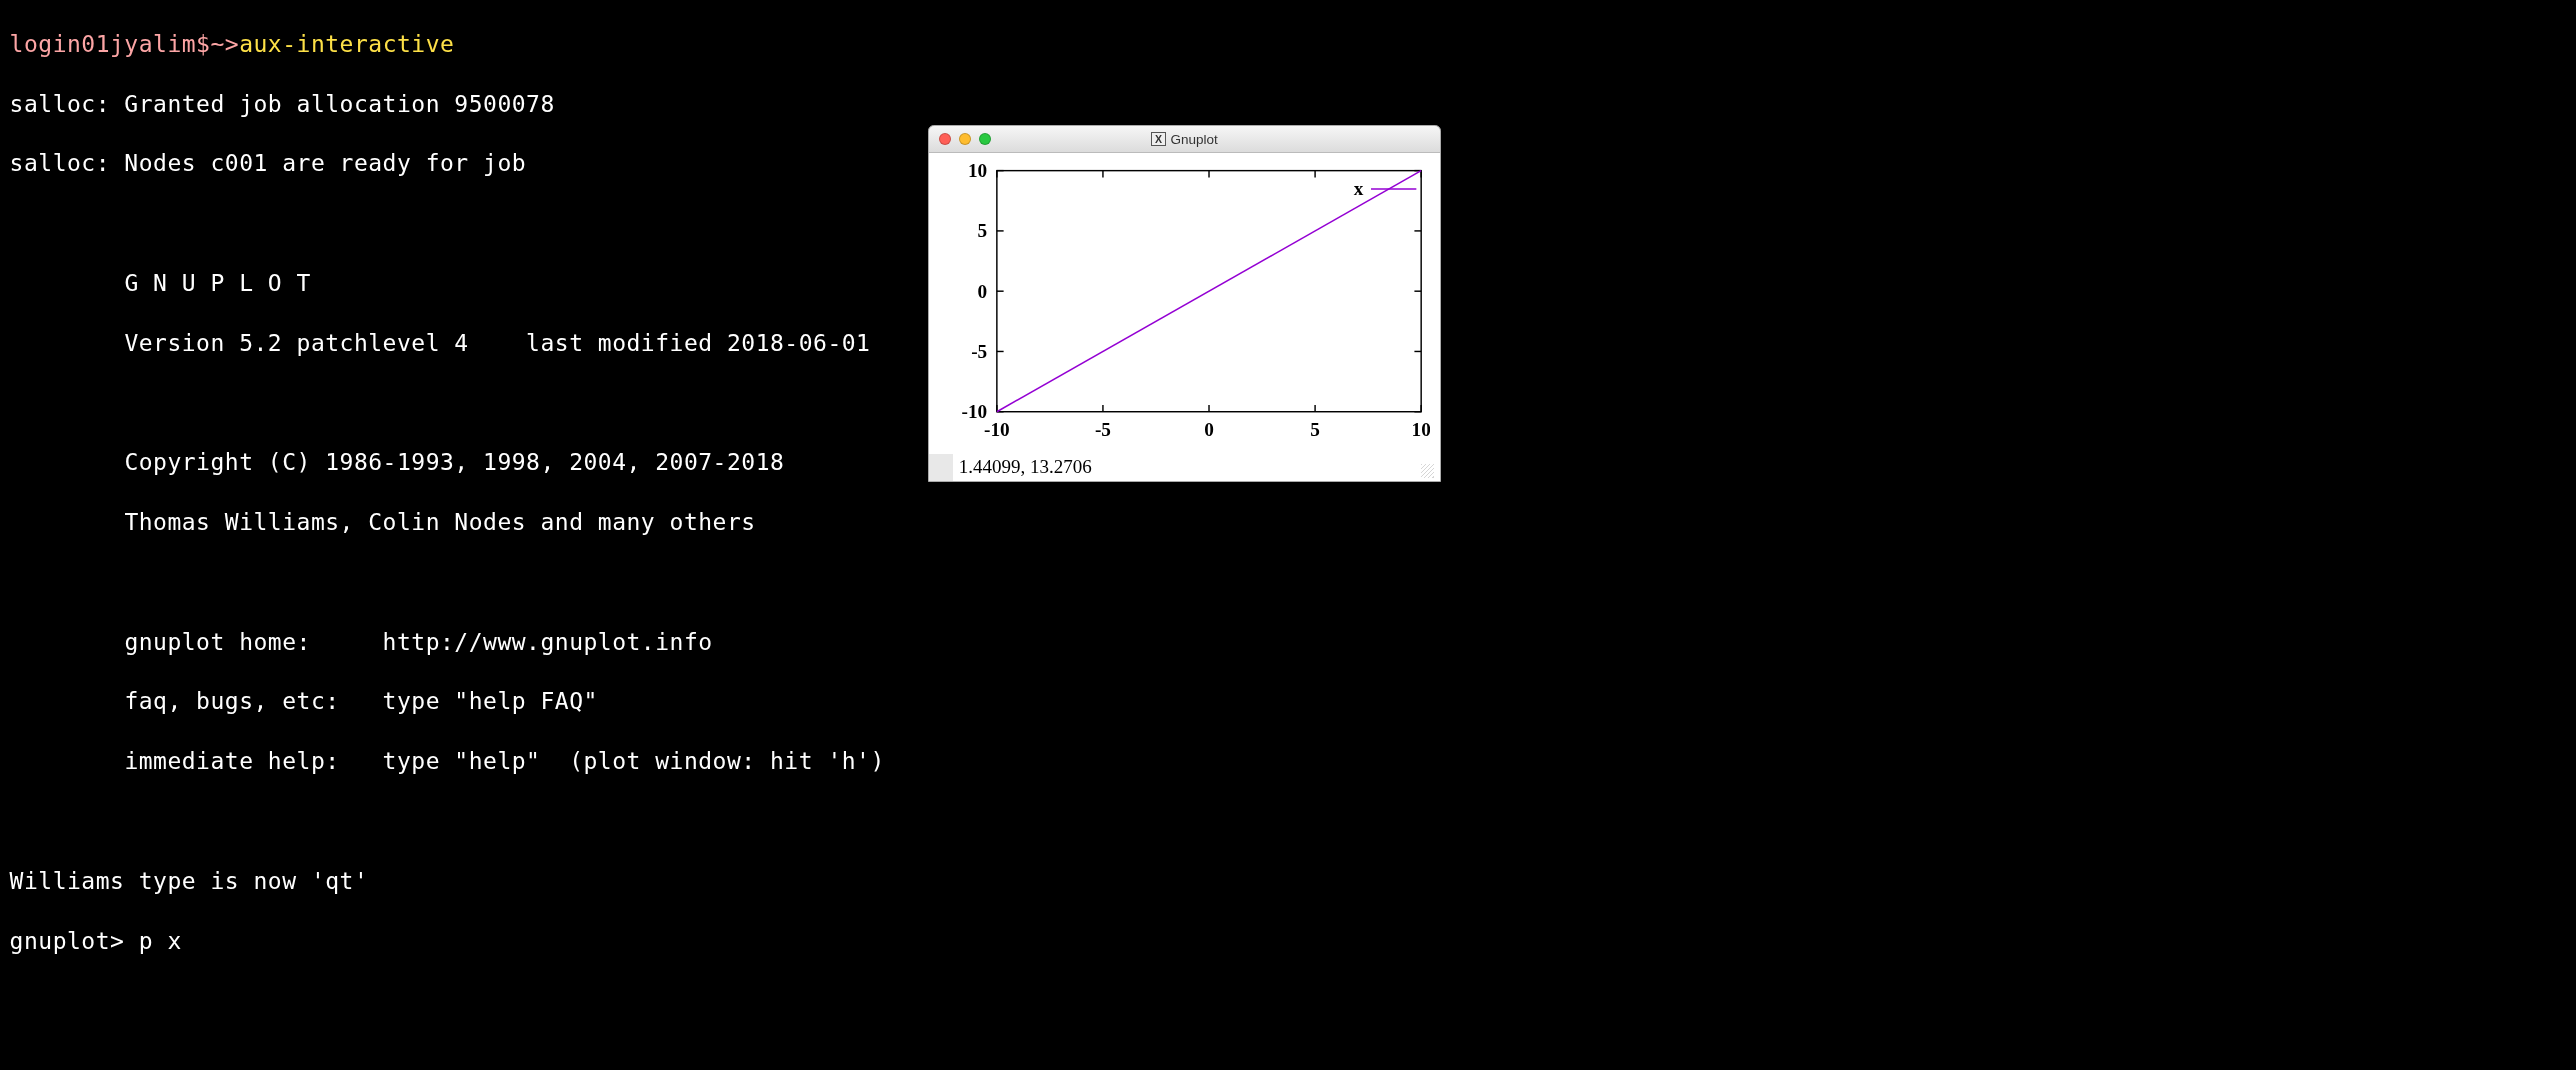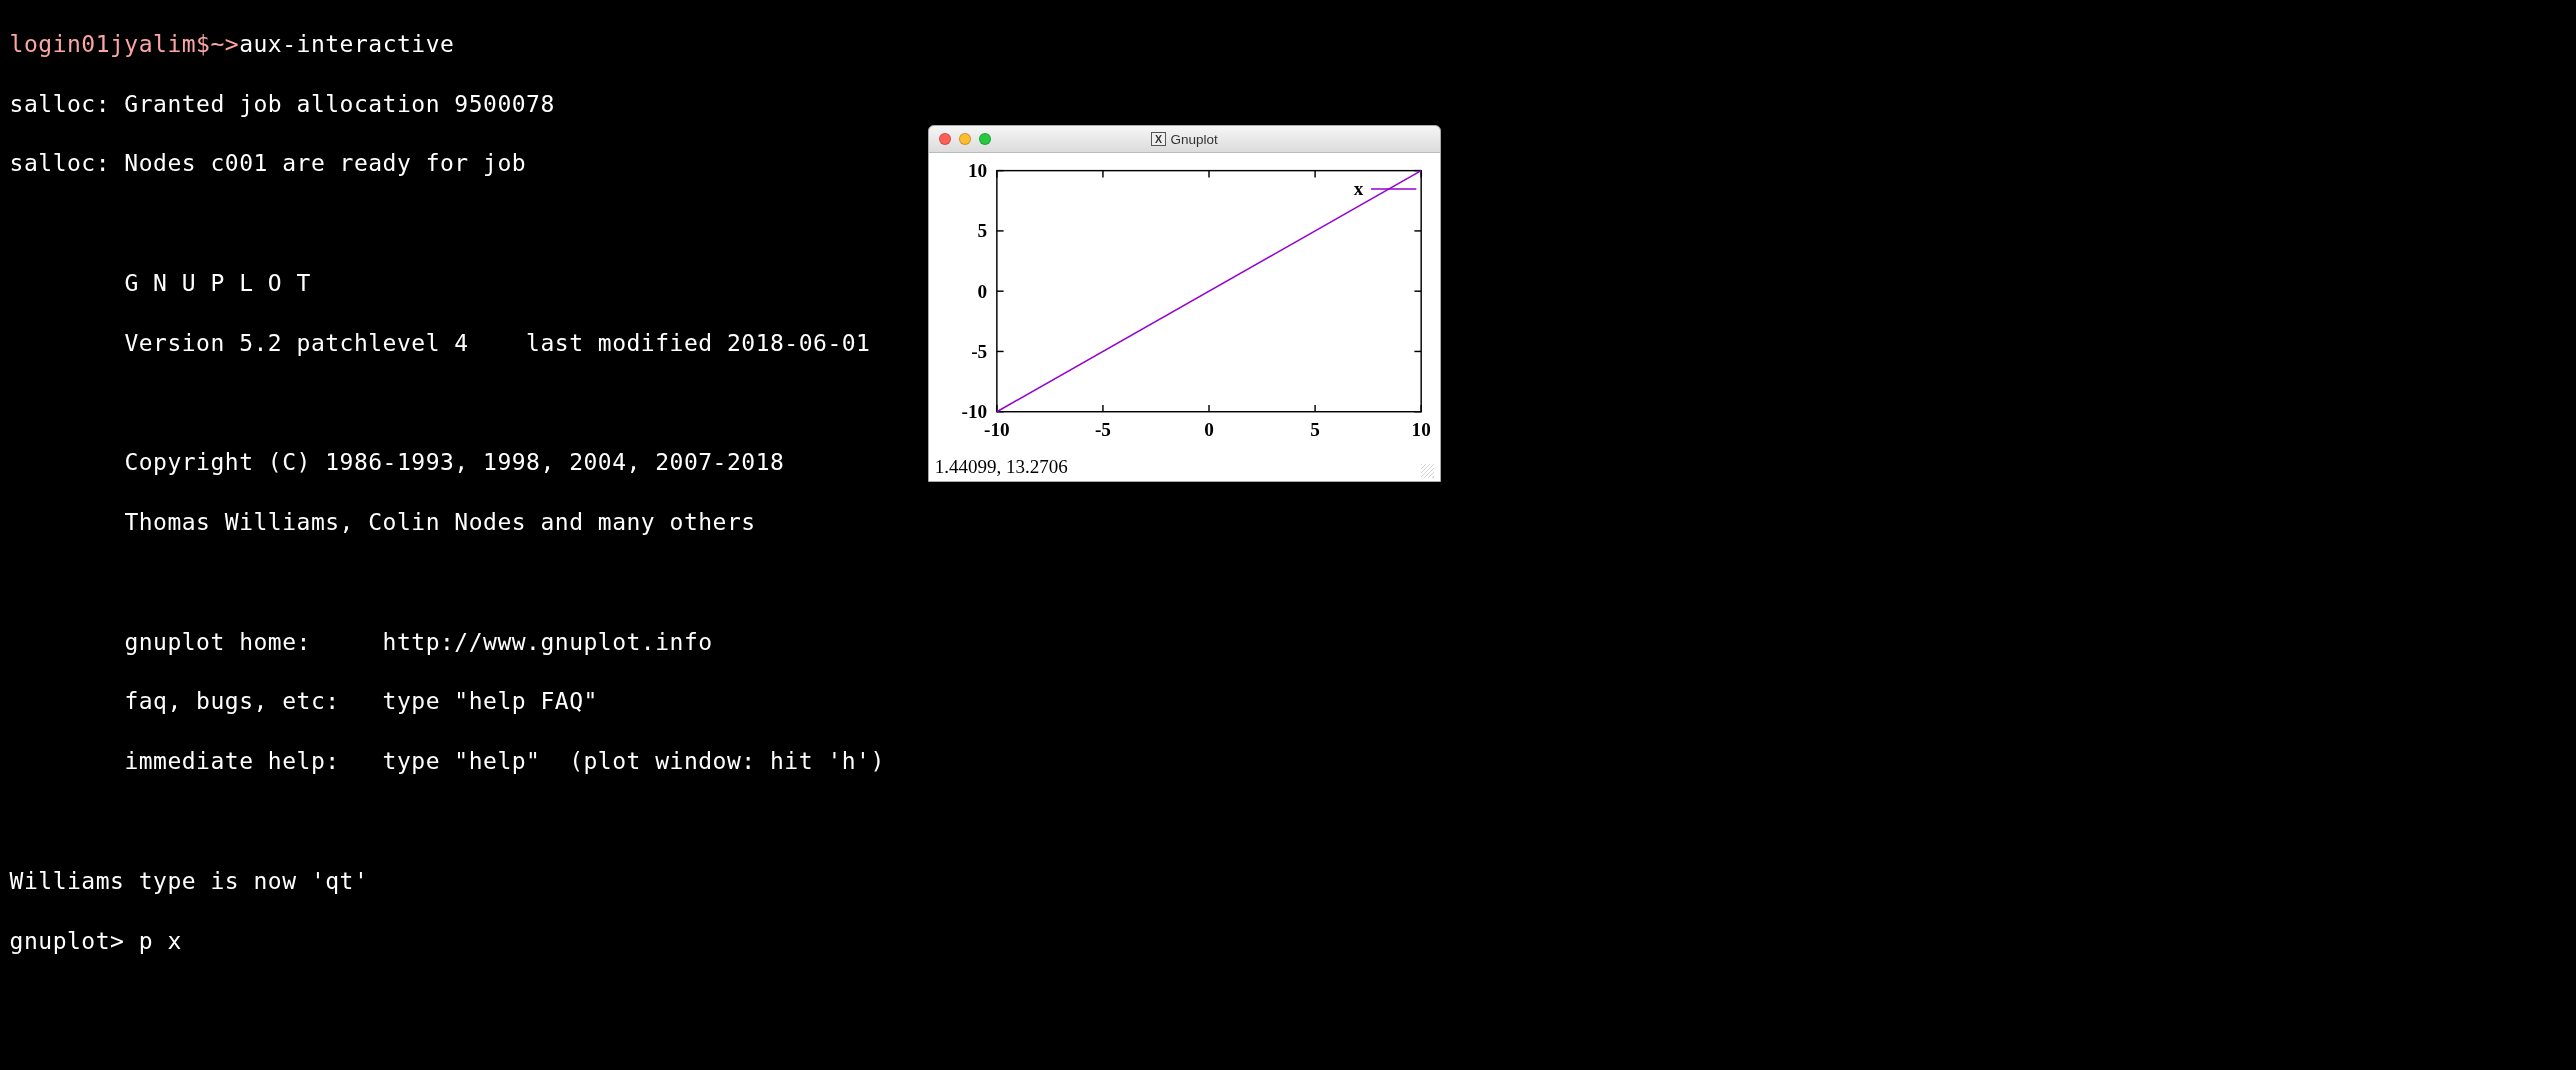--- a/index.html
+++ b/index.html
@@ -15,21 +15,21 @@
     }
     .terminal {
       position: absolute;
       top: 0;
       left: 9.6px;
       white-space: pre;
       line-height: 1.3;
       letter-spacing: 0.5px;
     }
     .muted { color: #fca5a5; }
-    .bright { color: #ffffff; }
+    .bright { color: #fde047; }
 
     .plot-window {
       position: absolute;
       top: 125px;
       left: 928px;
       width: 513px;
       background: #e8e8e8;
       border: 1px solid #aaa;
       border-radius: 5.8px 5.8px 0 0;
       box-shadow: 0 1.9px 7.7px rgba(0,0,0,0.3);
@@ -91,20 +91,21 @@
     }
     .coord-readout {
       font-family: "Times New Roman", serif;
       font-size: 19px;
       color: #000;
       padding: 1.9px 5.8px 3.8px 5.8px;
       background: #fff;
       display: flex;
       justify-content: space-between;
       align-items: flex-end;
+      margin-left: 24px;
     }
     .resize-grip {
       width: 13.5px; height: 13.5px;
       background: repeating-linear-gradient(135deg, #bbb 0 1px, transparent 1px 2.9px);
       opacity: 0.6;
     }
     svg text.tick {
       font-family: "Times New Roman", serif;
       font-size: 20px;
       font-weight: bold;

